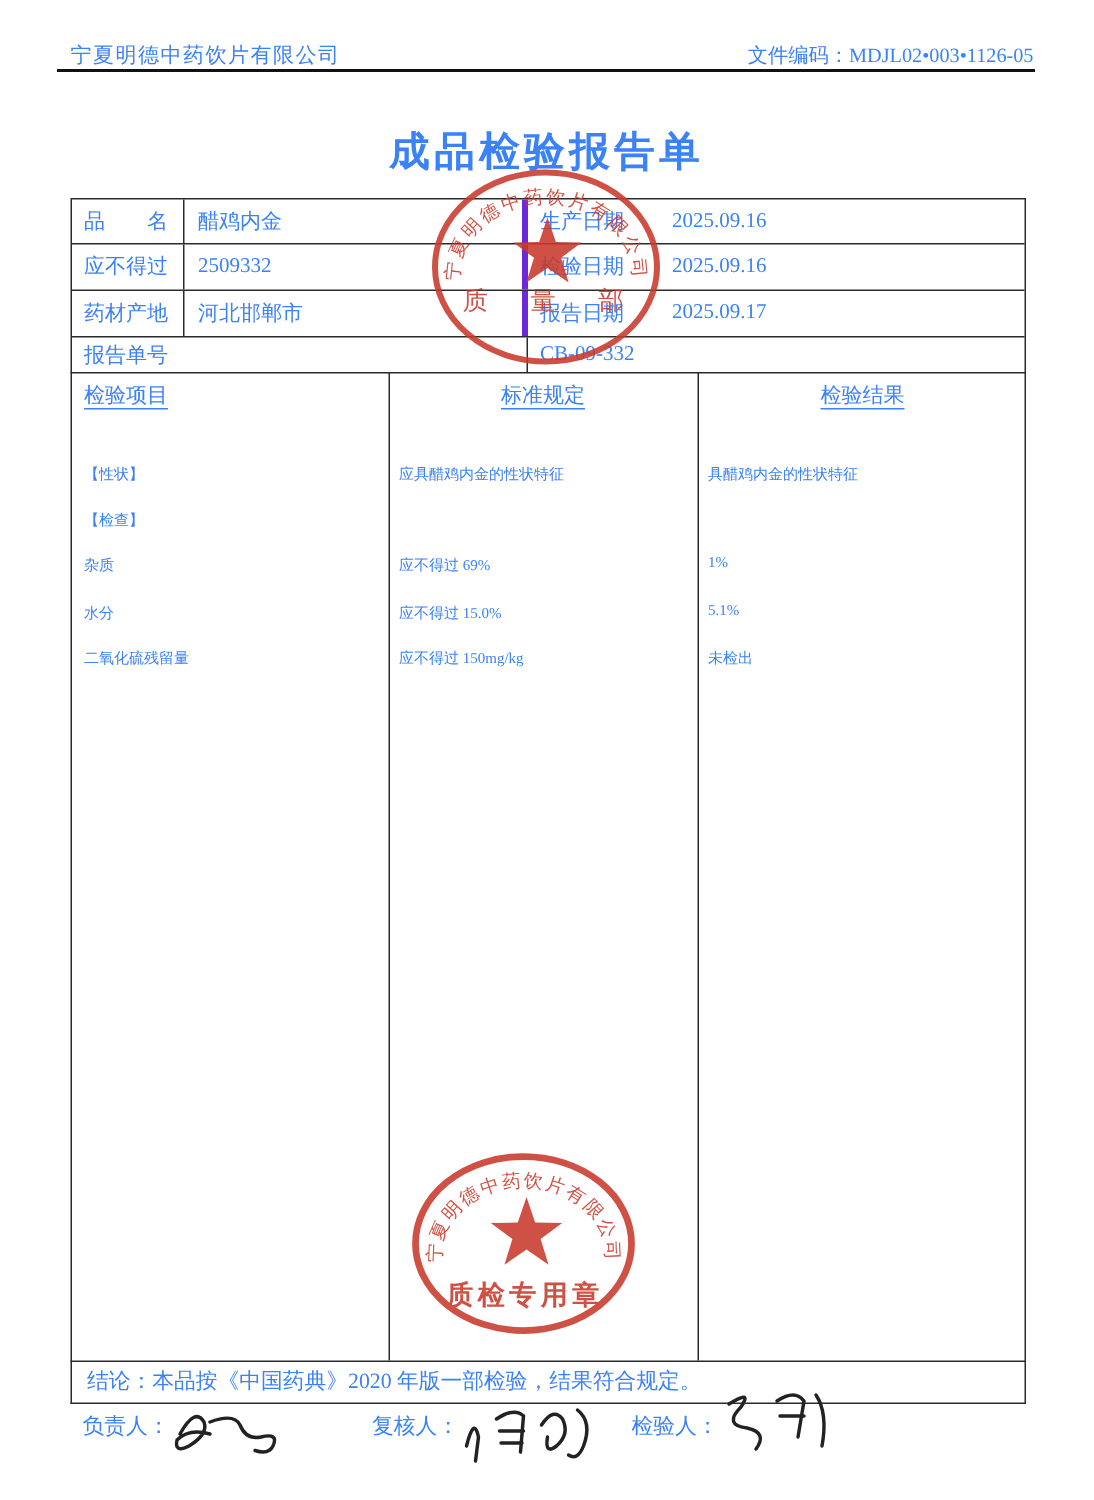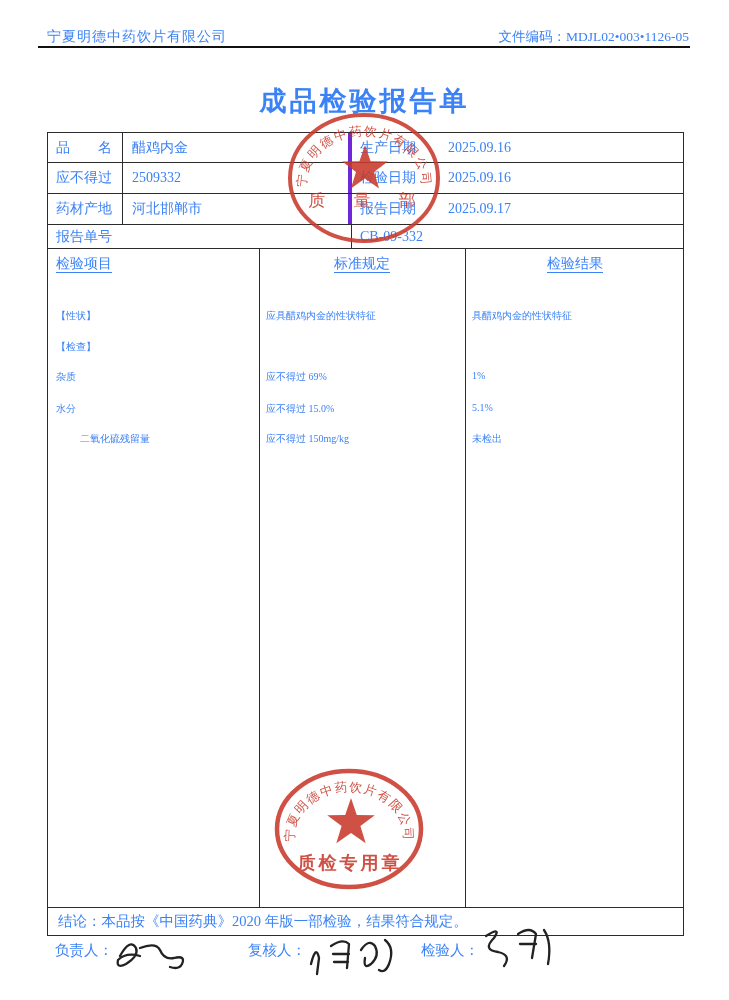--- a/index.html
+++ b/index.html
@@ -112,21 +112,21 @@
     <div class="rt-item" style="left:8px; top:92px;">【检查】</div>
 
     <div class="rt-item" style="left:8px; top:122px;">杂质</div>
     <div class="rt-item" style="left:218px; top:122px;">应不得过 69%</div>
     <div class="rt-item" style="left:424px; top:122px;">1%</div>
 
     <div class="rt-item" style="left:8px; top:154px;">水分</div>
     <div class="rt-item" style="left:218px; top:154px;">应不得过 15.0%</div>
     <div class="rt-item" style="left:424px; top:154px;">5.1%</div>
 
-    <div class="rt-item" style="left:8px; top:184px;margin-left:24px;">二氧化硫残留量</div>
+    <div class="rt-item" style="left:8px; top:184px;">二氧化硫残留量</div>
     <div class="rt-item" style="left:218px; top:184px;">应不得过 150mg/kg</div>
     <div class="rt-item" style="left:424px; top:184px;">未检出</div>
   </div>
 
   <div class="conclusion">结论：本品按《中国药典》2020 年版一部检验，结果符合规定。</div>
 
   <div class="signer-label sl-1">负责人：</div>
   <div class="signer-label sl-2">复核人：</div>
   <div class="signer-label sl-3">检验人：</div>
 

